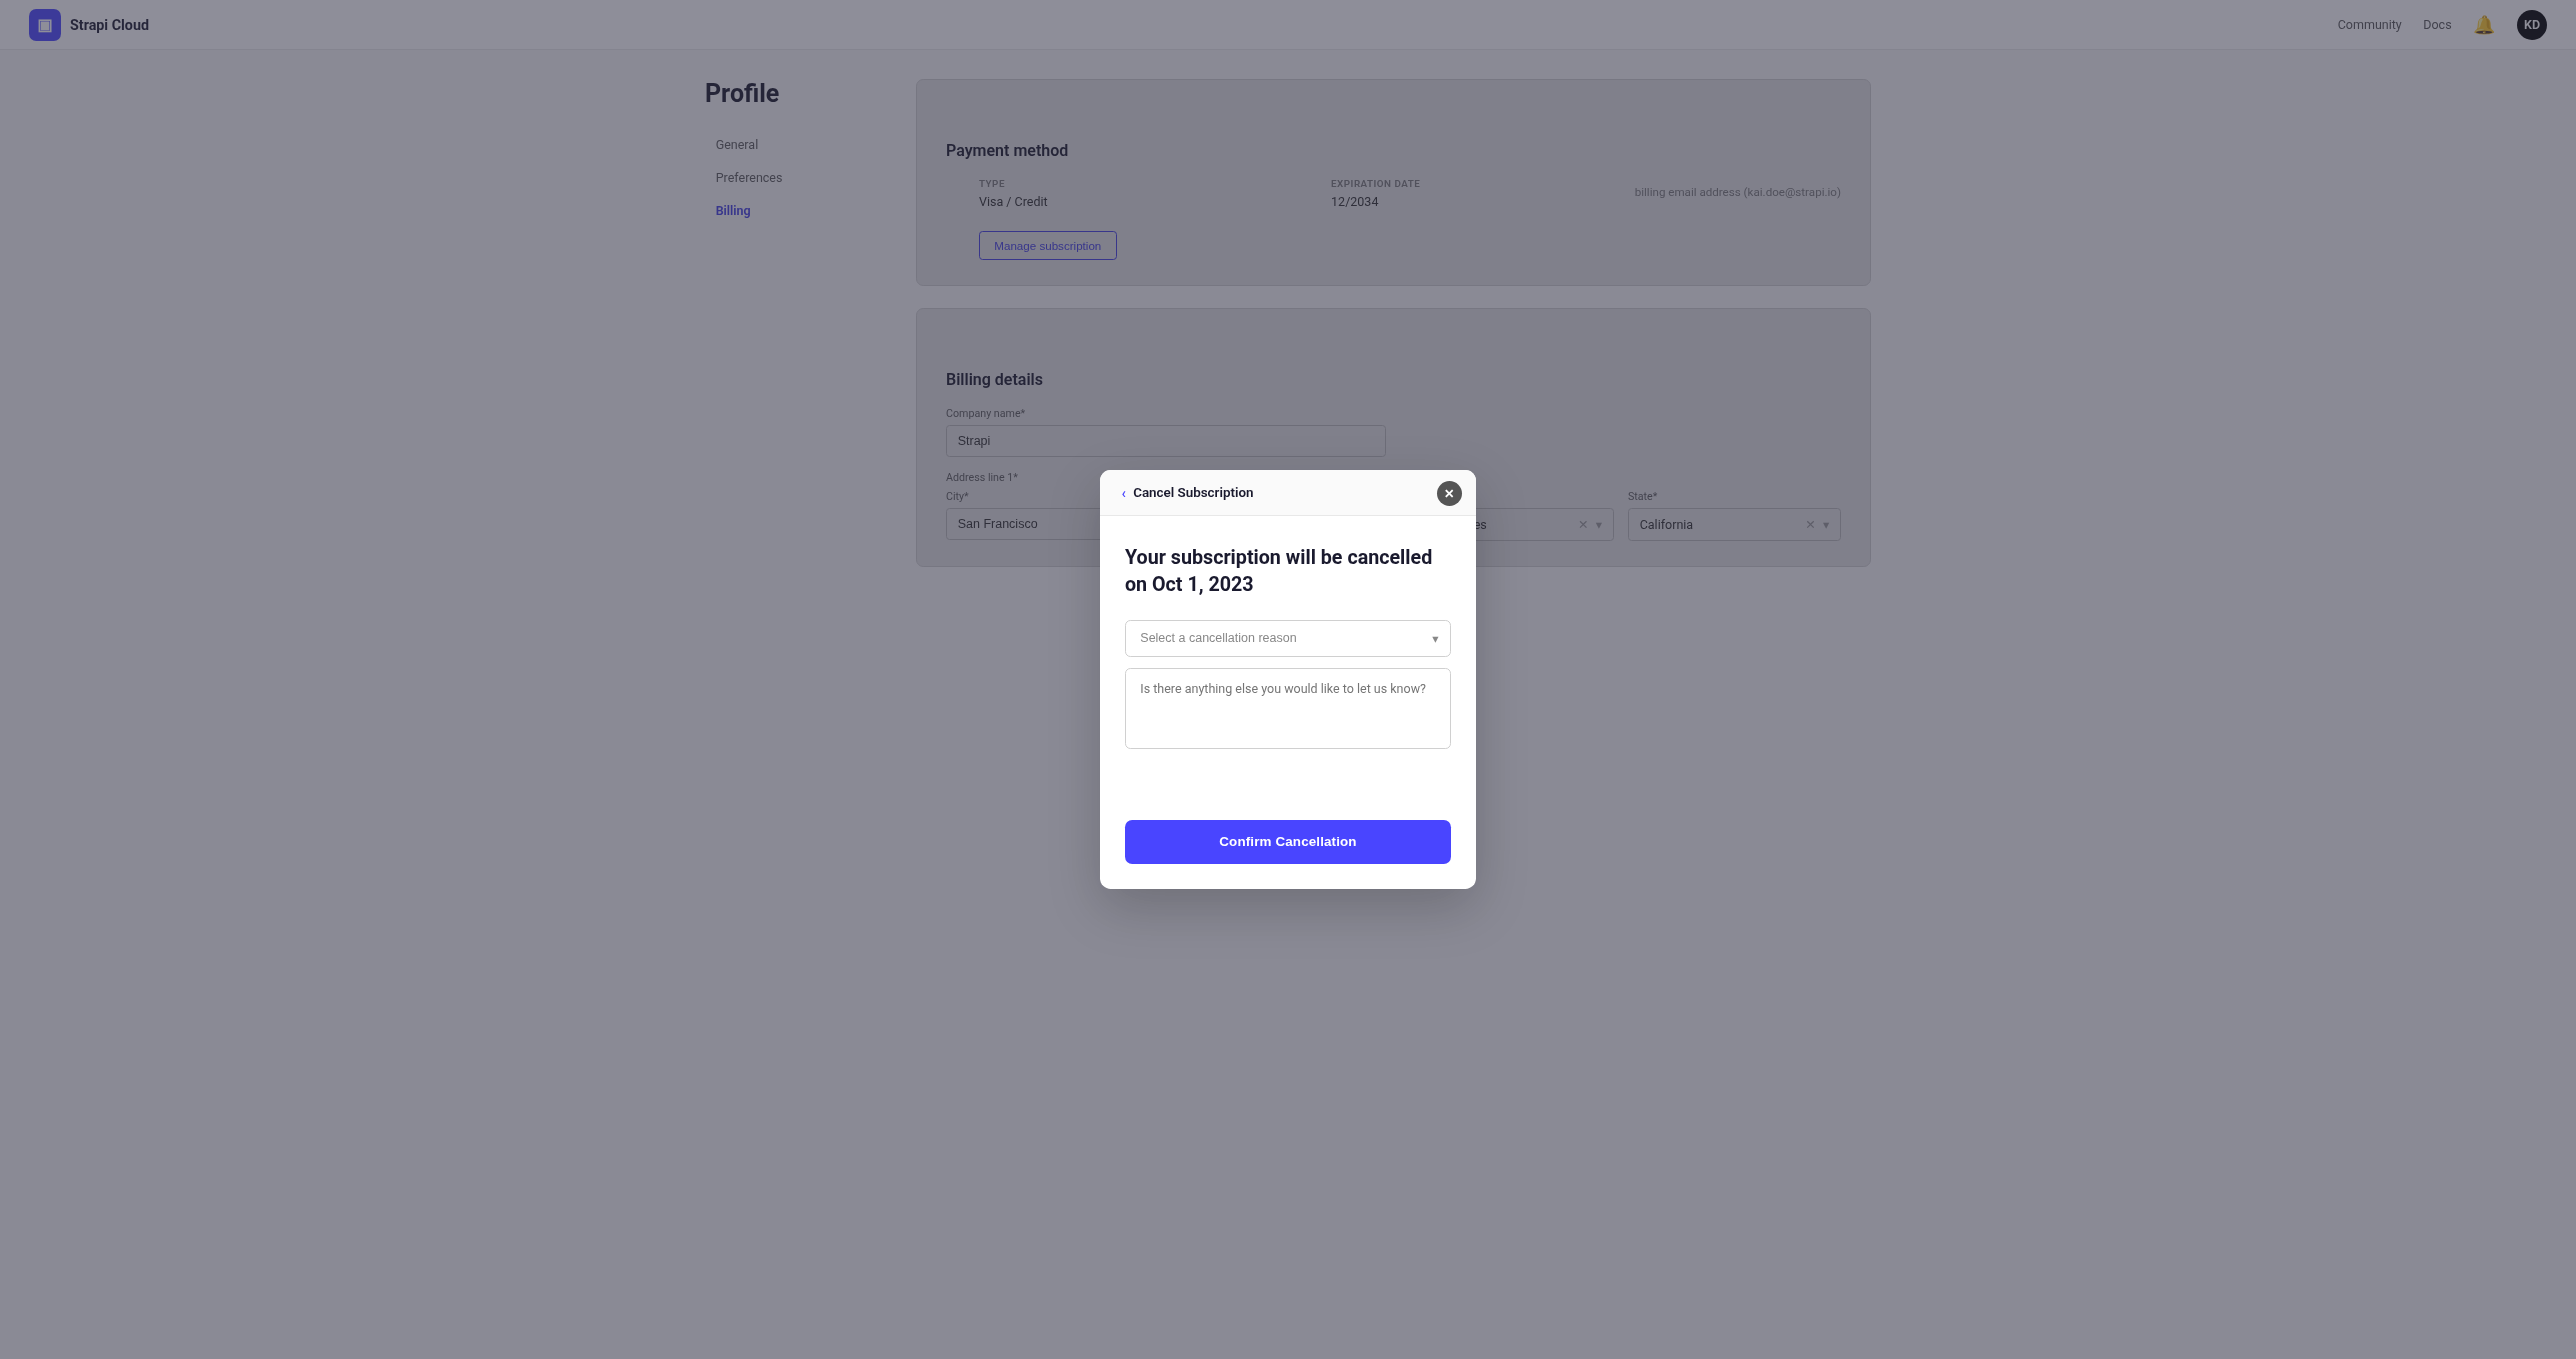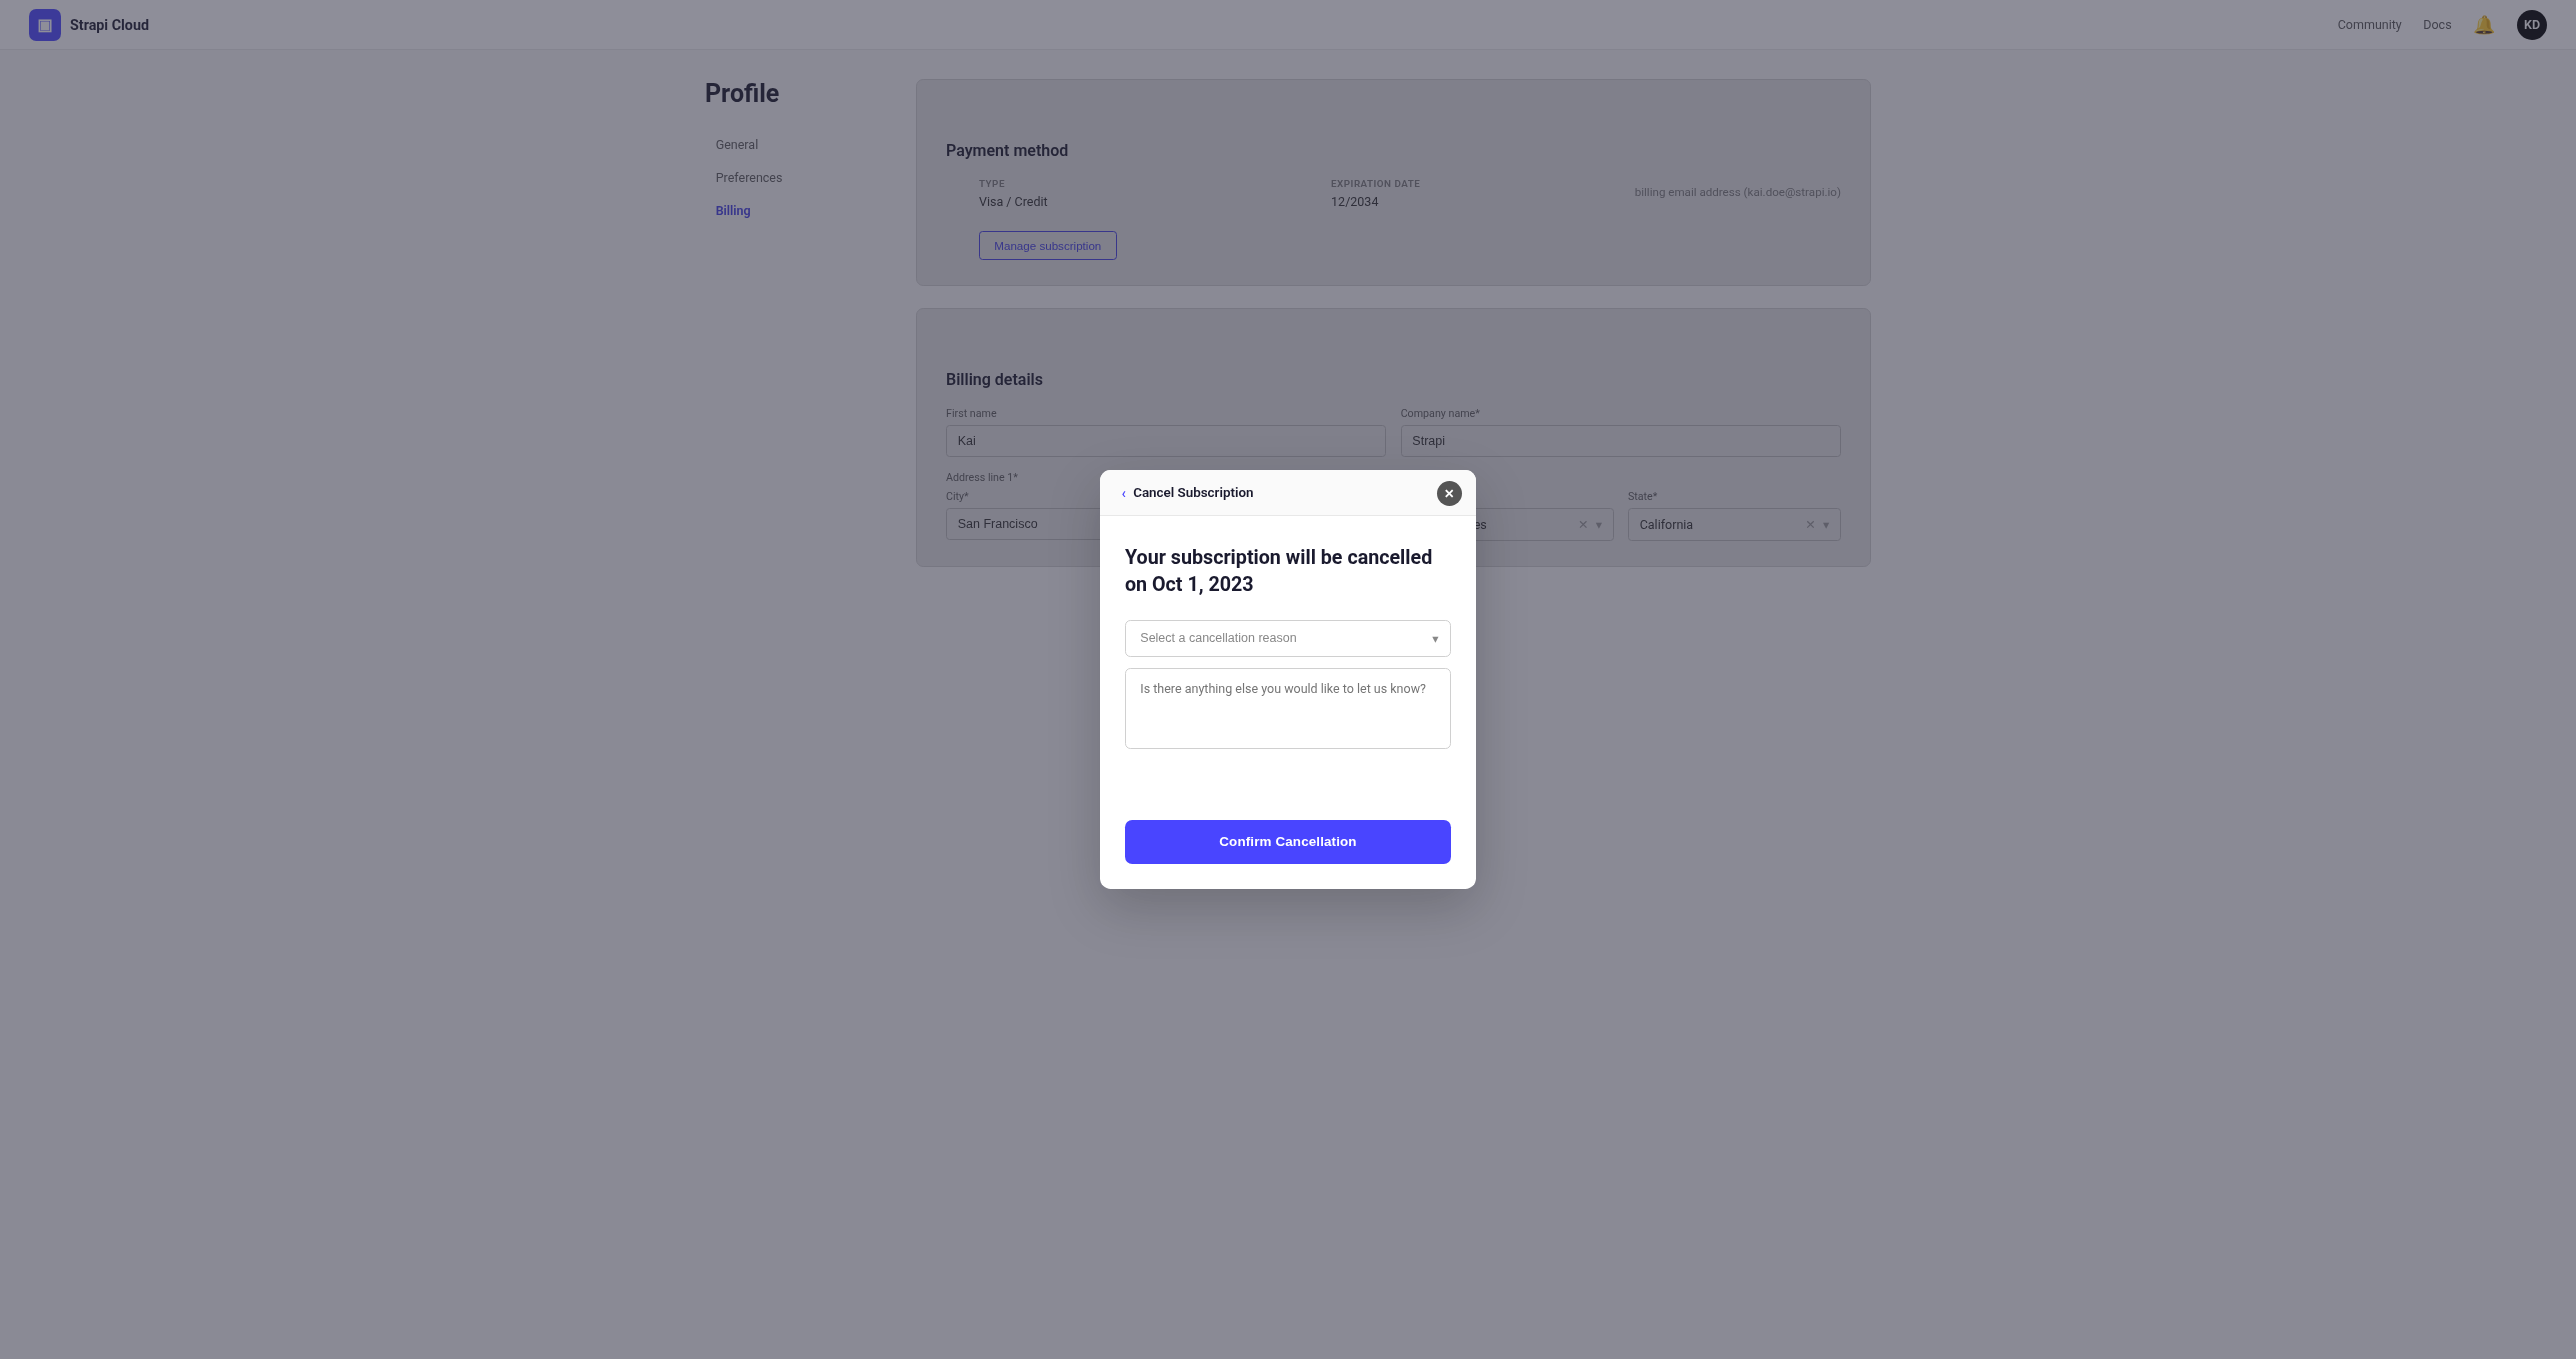--- a/index.html
+++ b/index.html
@@ -371,24 +371,20 @@
         <div style="margin-left: auto;">
           <div class="email-hint">billing email address (kai.doe@strapi.io)</div>
         </div>
       </div>
     </section>
 
     <section class="section">
       <h2 class="section-title">Billing details</h2>
       <div class="form-grid">
         <div class="form-field">
-          <label class="form-label">First name</label>
-          <input class="form-input" value="Kai" readonly="" style="">
-        </div>
-        <div class="form-field">
           <label class="form-label">Company name*</label>
           <input class="form-input" value="Strapi" readonly="" style="">
         </div>
         <div class="form-field address-row">
           <label class="form-label">Address line 1*</label>
         </div>
       </div>
       <div class="bottom-row">
         <div class="form-field">
           <label class="form-label">City*</label>

